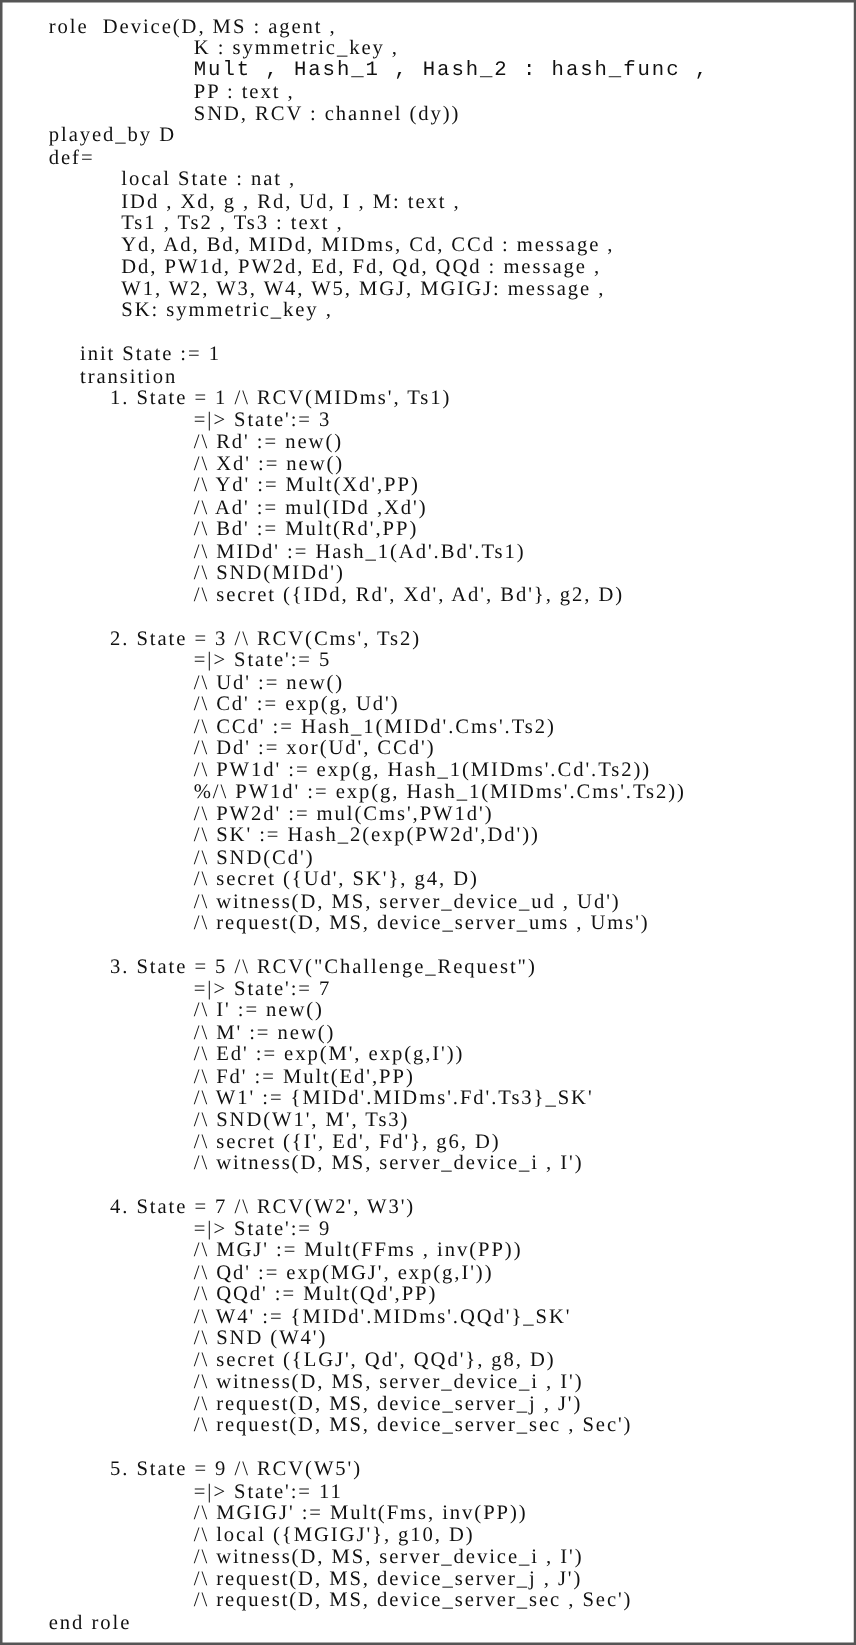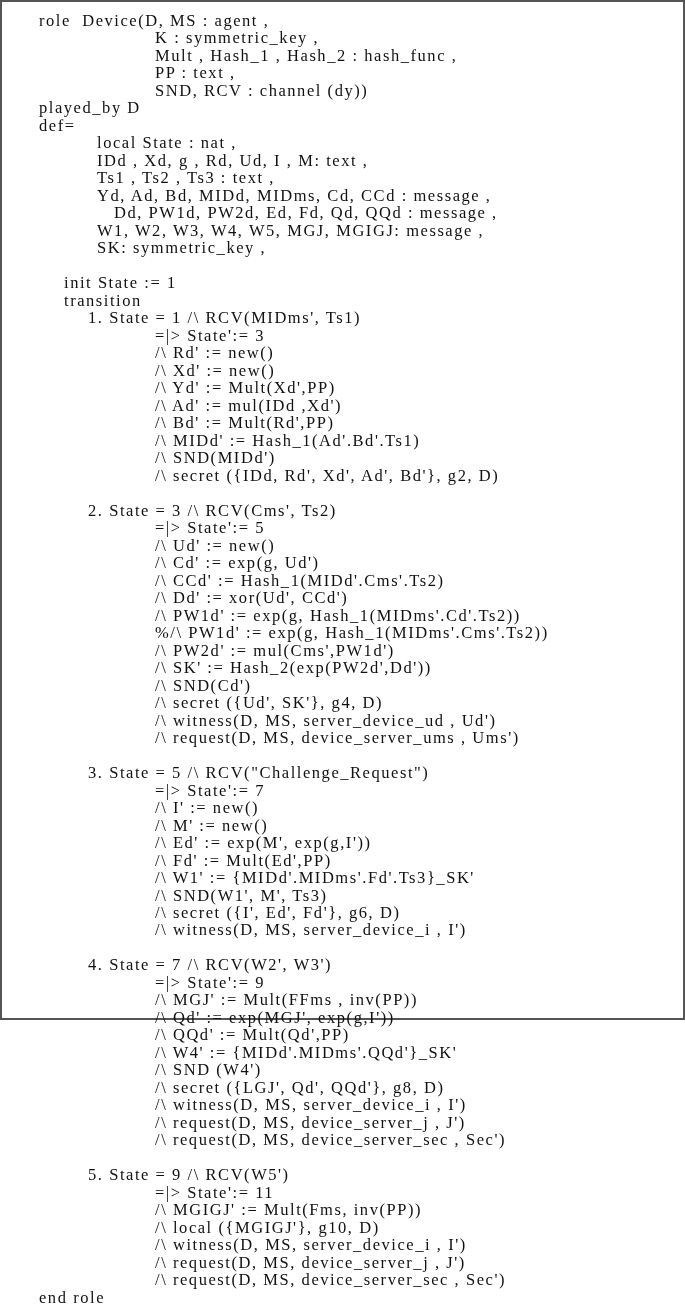--- a/index.html
+++ b/index.html
@@ -9,21 +9,21 @@
     }
     body {
       width: 685px;
       height: 1316px;
       overflow: hidden;
     }
     .frame {
       position: relative;
       box-sizing: border-box;
       width: 685px;
-      height: 1020px;
+      height: 1316px;
       border: 2px solid #555555;
       background: #ffffff;
     }
     .code {
       position: absolute;
       left: 0;
       top: 8px;
       width: 100%;
     }
     .line {
@@ -37,30 +37,30 @@
       height: 18px;
     }
   </style>
 </head>
 <body>
 
 <div class="frame">
   <div class="code" id="code">
       <div class="line" style="top: 2px; left: 37px;">role  Device(D, MS : agent ,</div>
       <div class="line" style="top: 19.49px; left: 153px;">K : symmetric_key ,</div>
-      <div class="line" style="top: 36.98px; left: 153px;">Mult , Hash_1 , Hash_2 : hash_func ,</div>
+      <div class="line" style="top: 36.98px; left: 153px; font-family: Liberation Mono, monospace;">Mult , Hash_1 , Hash_2 : hash_func ,</div>
       <div class="line" style="top: 54.47px; left: 153px;">PP : text ,</div>
       <div class="line" style="top: 71.96px; left: 153px;">SND, RCV : channel (dy))</div>
       <div class="line" style="top: 89.45px; left: 37px;">played_by D</div>
       <div class="line" style="top: 106.94px; left: 37px;">def=</div>
       <div class="line" style="top: 124.43px; left: 95px;">local State : nat ,</div>
       <div class="line" style="top: 141.92px; left: 95px;">IDd , Xd, g , Rd, Ud, I , M: text ,</div>
       <div class="line" style="top: 159.41px; left: 95px;">Ts1 , Ts2 , Ts3 : text ,</div>
       <div class="line" style="top: 176.9px; left: 95px;">Yd, Ad, Bd, MIDd, MIDms, Cd, CCd : message ,</div>
-      <div class="line" style="top: 194.39px; left: 112px;">Dd, PW1d, PW2d, Ed, Fd, Qd, QQd : message ,</div>
+      <div class="line" style="top: 194.39px; left: 95px;">Dd, PW1d, PW2d, Ed, Fd, Qd, QQd : message ,</div>
       <div class="line" style="top: 211.88px; left: 95px;">W1, W2, W3, W4, W5, MGJ, MGIGJ: message ,</div>
       <div class="line" style="top: 229.37px; left: 95px;">SK: symmetric_key ,</div>
       <div class="line" style="top: 246.86px; left: 37px;"></div>
       <div class="line" style="top: 264.35px; left: 62px;">init State := 1</div>
       <div class="line" style="top: 281.84px; left: 62px;">transition</div>
       <div class="line" style="top: 299.33px; left: 86px;">1. State = 1 /\ RCV(MIDms', Ts1)</div>
       <div class="line" style="top: 316.82px; left: 153px;">=|&gt; State':= 3</div>
       <div class="line" style="top: 334.31px; left: 153px;">/\ Rd' := new()</div>
       <div class="line" style="top: 351.8px; left: 153px;">/\ Xd' := new()</div>
       <div class="line" style="top: 369.29px; left: 153px;">/\ Yd' := Mult(Xd',PP)</div>

